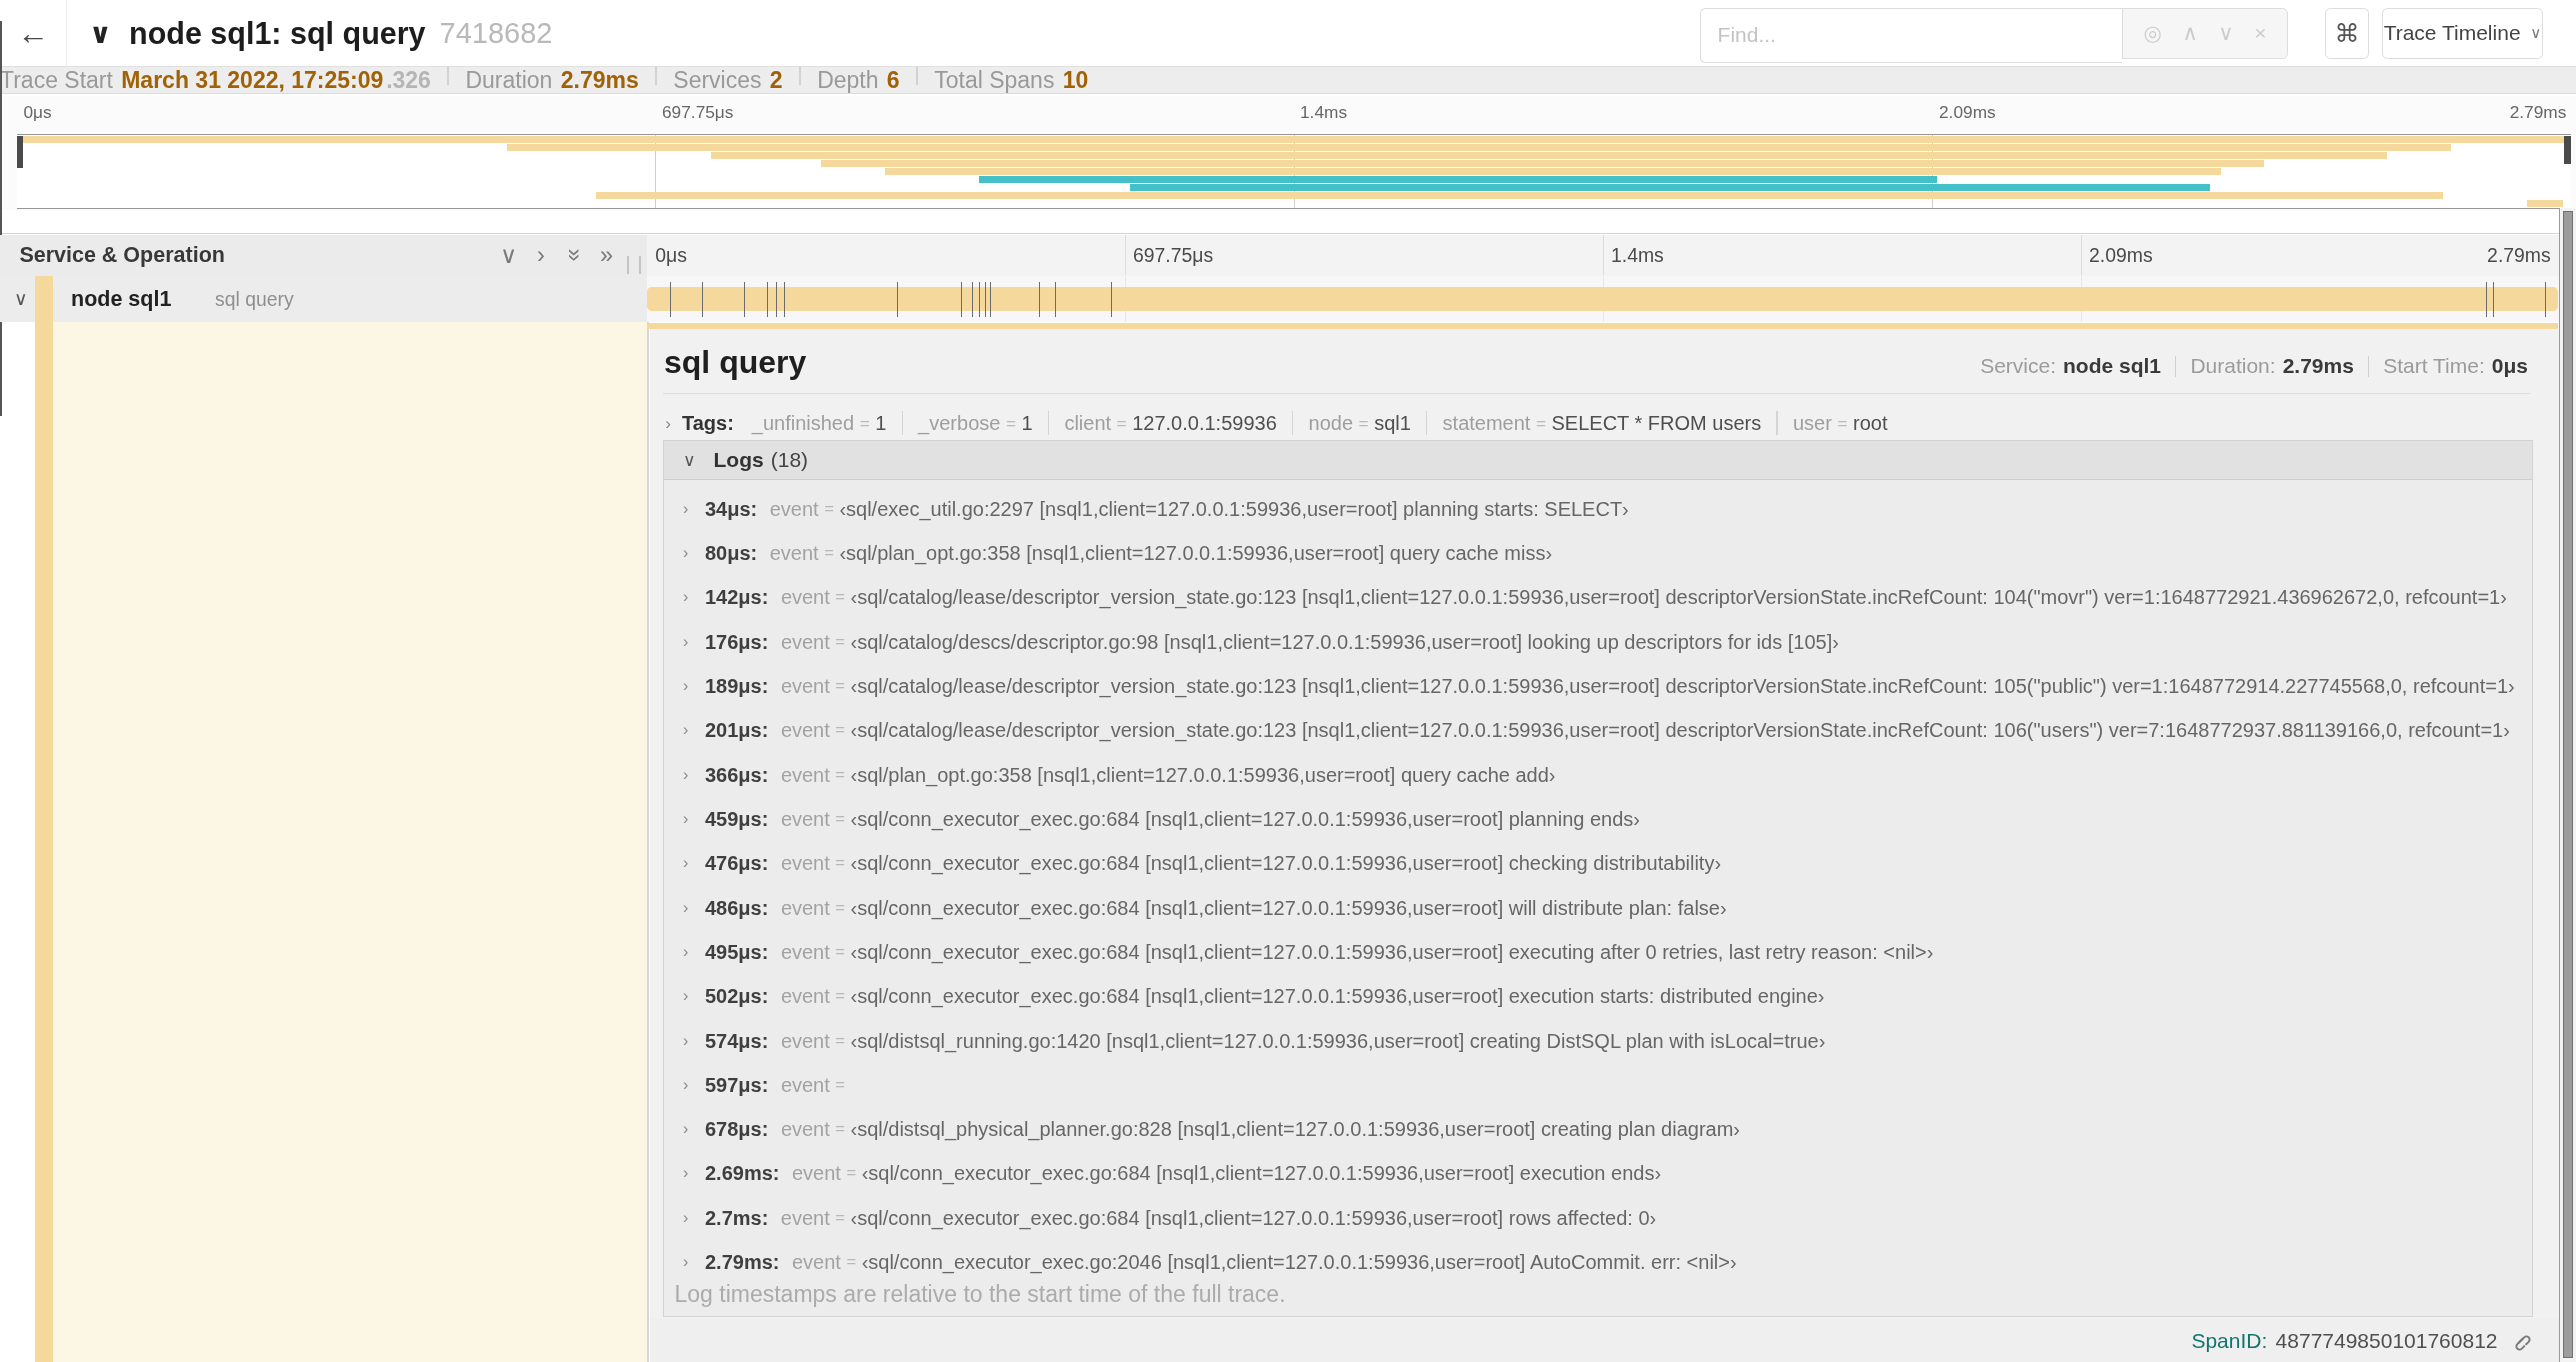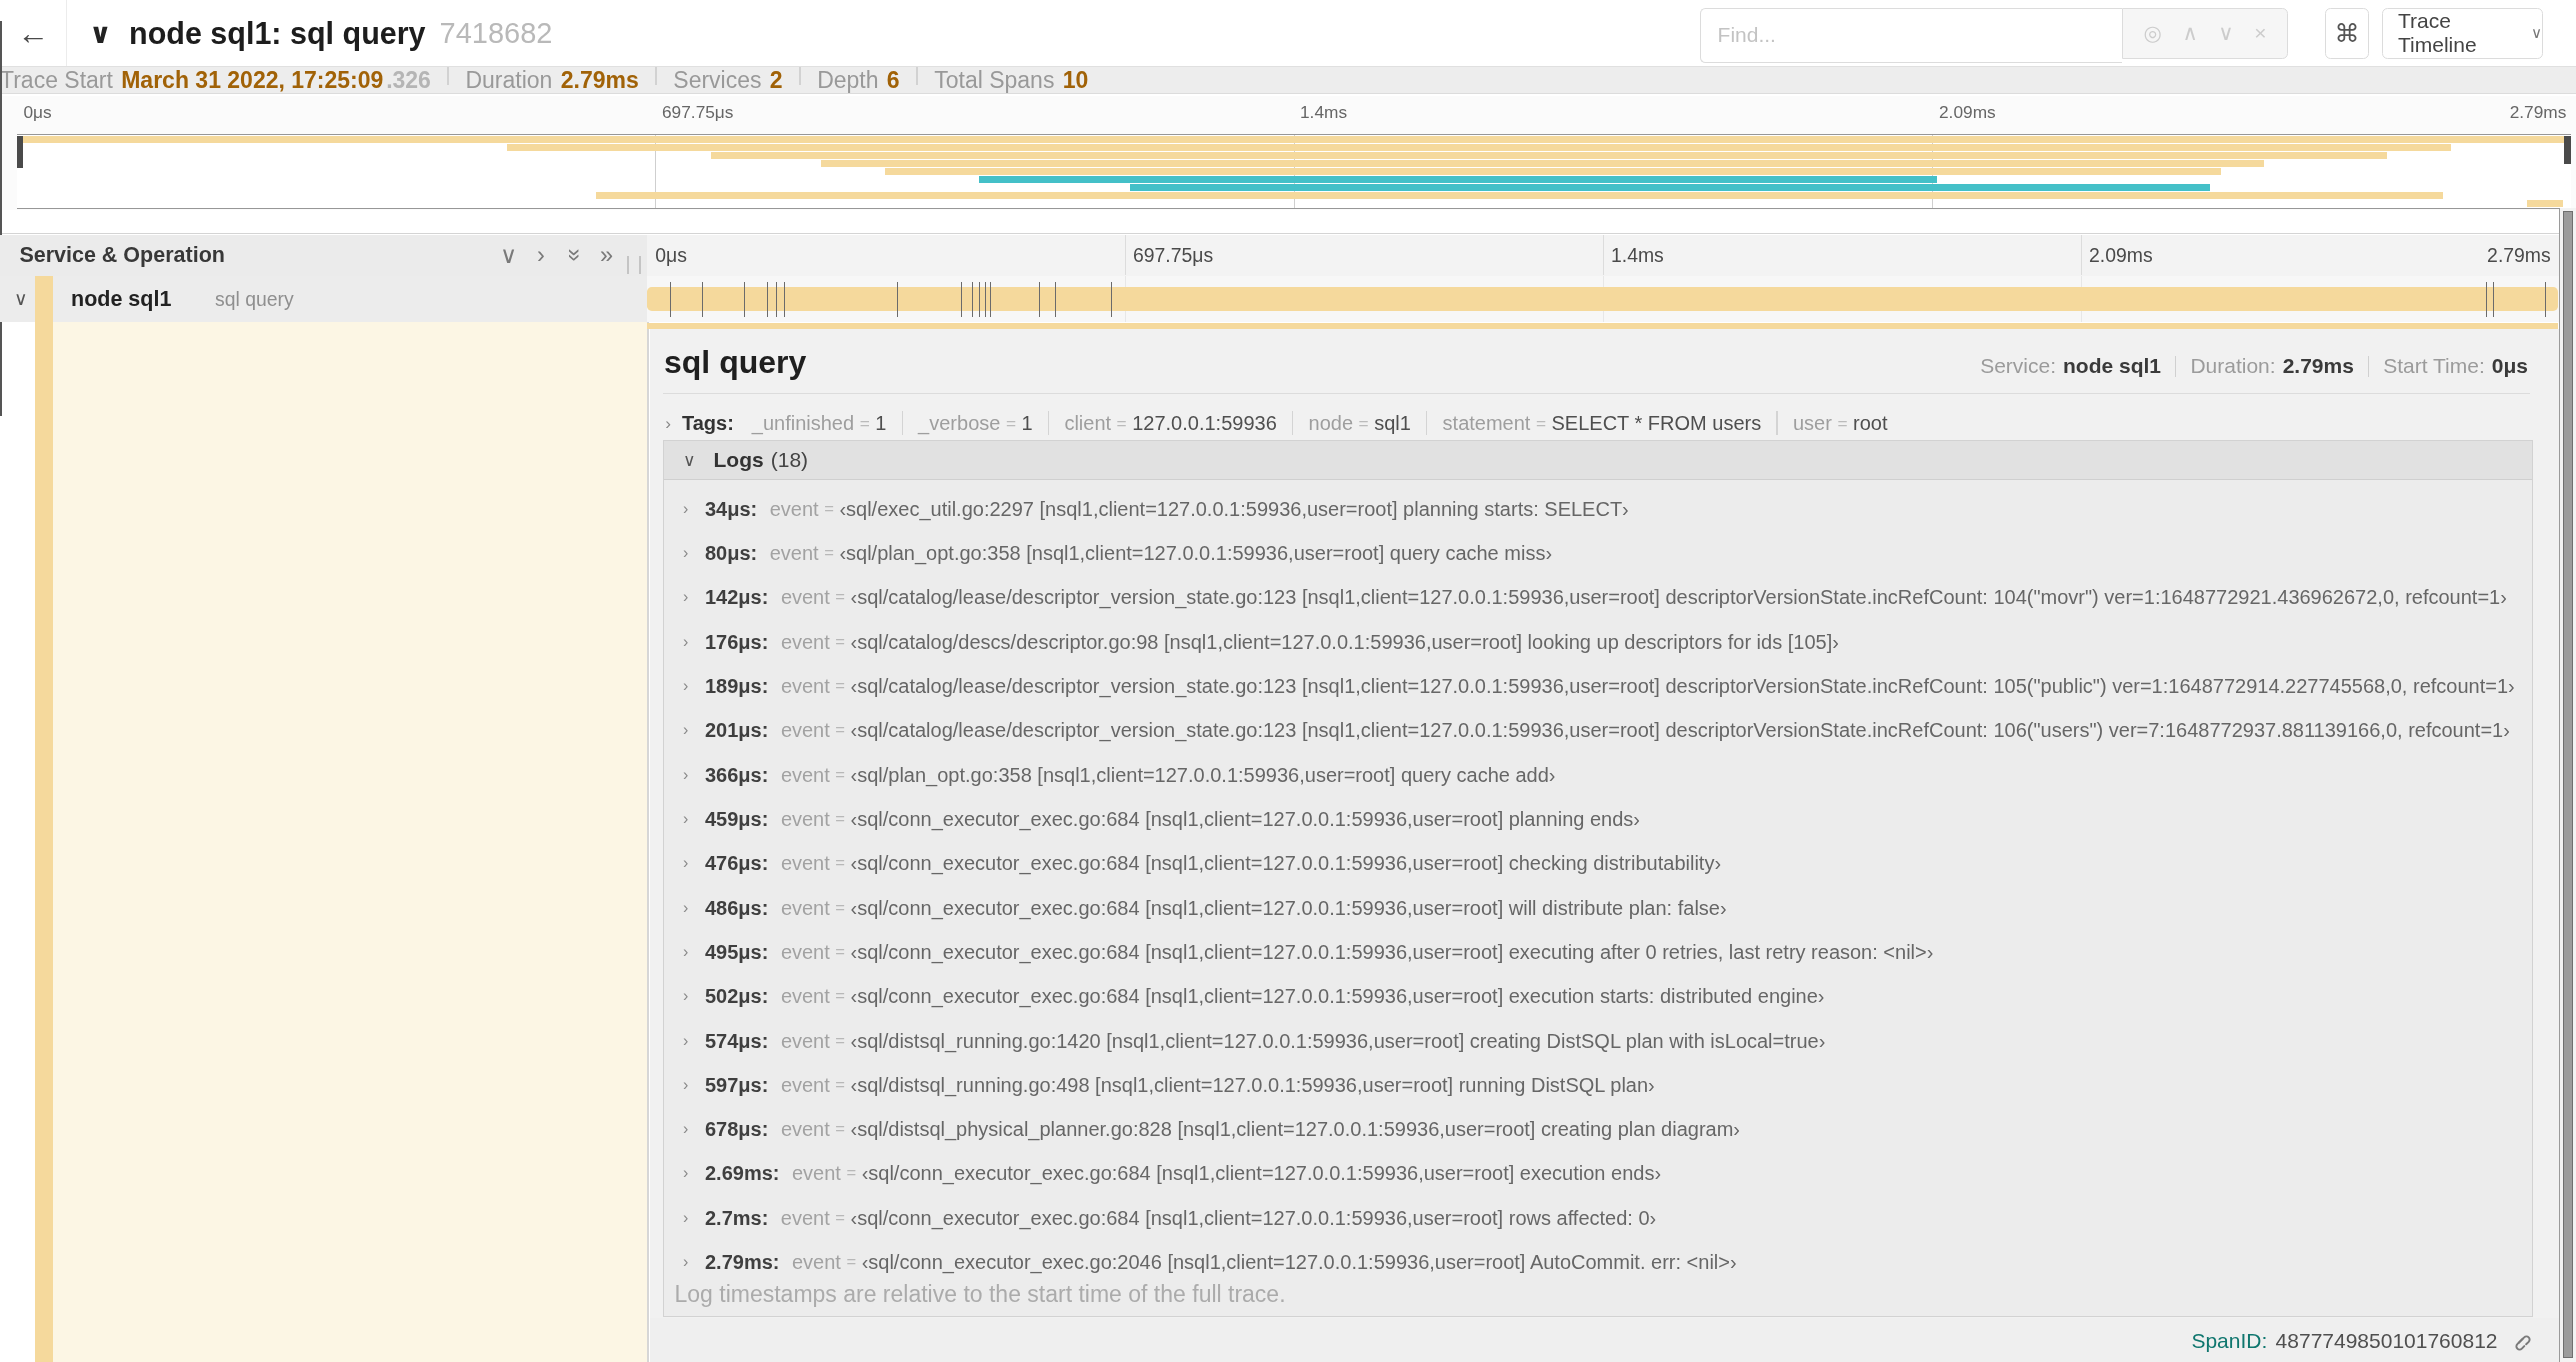--- a/index.html
+++ b/index.html
@@ -17,21 +17,21 @@
   .find-input{width:422px;height:55px;border:1.4px solid #dcdcdc;border-right:none;border-radius:5.5px 0 0 5.5px;
               padding:0 16.6px;font-size:21px;color:#555;background:#fff;outline:none;box-sizing:border-box;
               font-family:"Liberation Sans","DejaVu Sans",sans-serif;}
   .find-input::placeholder{color:#c3c3c3;}
   .find-suffix{width:166px;height:51px;border:1.4px solid #dcdcdc;border-radius:0 5.5px 5.5px 0;background:#f6f6f6;
                display:flex;align-items:center;justify-content:space-evenly;box-sizing:border-box;}
   .suffix-ic{font-size:21px;color:#ccc;cursor:default;}
   .sq-btn{left:2325px;top:7.6px;width:44px;height:51px;border:1.4px solid #dcdcdc;border-radius:5.5px;background:#fff;
           display:flex;align-items:center;justify-content:center;font-size:25px;color:#555;box-sizing:border-box;cursor:pointer;}
   .view-btn{left:2382px;top:7.6px;width:161px;height:51px;border:1.4px solid #dcdcdc;border-radius:5.5px;background:#fff;
-            display:flex;align-items:center;justify-content:center;gap:9.7px;font-size:21px;color:#444;box-sizing:border-box;cursor:pointer;padding-left:15px;}
+            display:flex;align-items:center;justify-content:center;gap:9.7px;font-size:21px;color:#444;box-sizing:border-box;cursor:pointer;}
   .view-caret{font-size:15.2px;color:#777;}
   
   .summary{left:0;top:66px;width:2576px;height:28px;background:#ededed;border-top:0.7px solid #e0e0e0;
            border-bottom:0.7px solid #dcdcdc;display:flex;align-items:flex-start;padding-left:0;box-sizing:border-box;font-size:23px;}
   .sum-item{display:flex;align-items:center;gap:8.3px;margin-right:16.6px;}
   .sum-label{color:#999;}
   .sum-value{color:#a16207;font-weight:bold;}
   .sum-suffix{color:#b5b5b5;font-weight:bold;margin-left:-5.5px;}
   .sum-sep{width:1.4px;height:18px;background:#d2d2d2;margin-right:16.6px;}
   
@@ -398,21 +398,20 @@
             <span class="lr-time">574μs:</span>
             <span class="lr-key">event</span>
             <span class="lr-eq">=</span>
             <span class="lr-value">‹sql/distsql_running.go:1420 [nsql1,client=127.0.0.1:59936,user=root] creating DistSQL plan with isLocal=true›</span>
           </div>
           <div class="log-row" style="top: 622px;">
             <span class="lr-caret">›</span>
             <span class="lr-time">597μs:</span>
             <span class="lr-key">event</span>
             <span class="lr-eq">=</span>
-            <span class="lr-value">‹sql/distsql_running.go:498 [nsql1,client=127.0.0.1:59936,user=root] running DistSQL plan›</span>
           </div>
           <div class="log-row" style="top: 666px;">
             <span class="lr-caret">›</span>
             <span class="lr-time">678μs:</span>
             <span class="lr-key">event</span>
             <span class="lr-eq">=</span>
             <span class="lr-value">‹sql/distsql_physical_planner.go:828 [nsql1,client=127.0.0.1:59936,user=root] creating plan diagram›</span>
           </div>
           <div class="log-row" style="top: 710px;">
             <span class="lr-caret">›</span>

